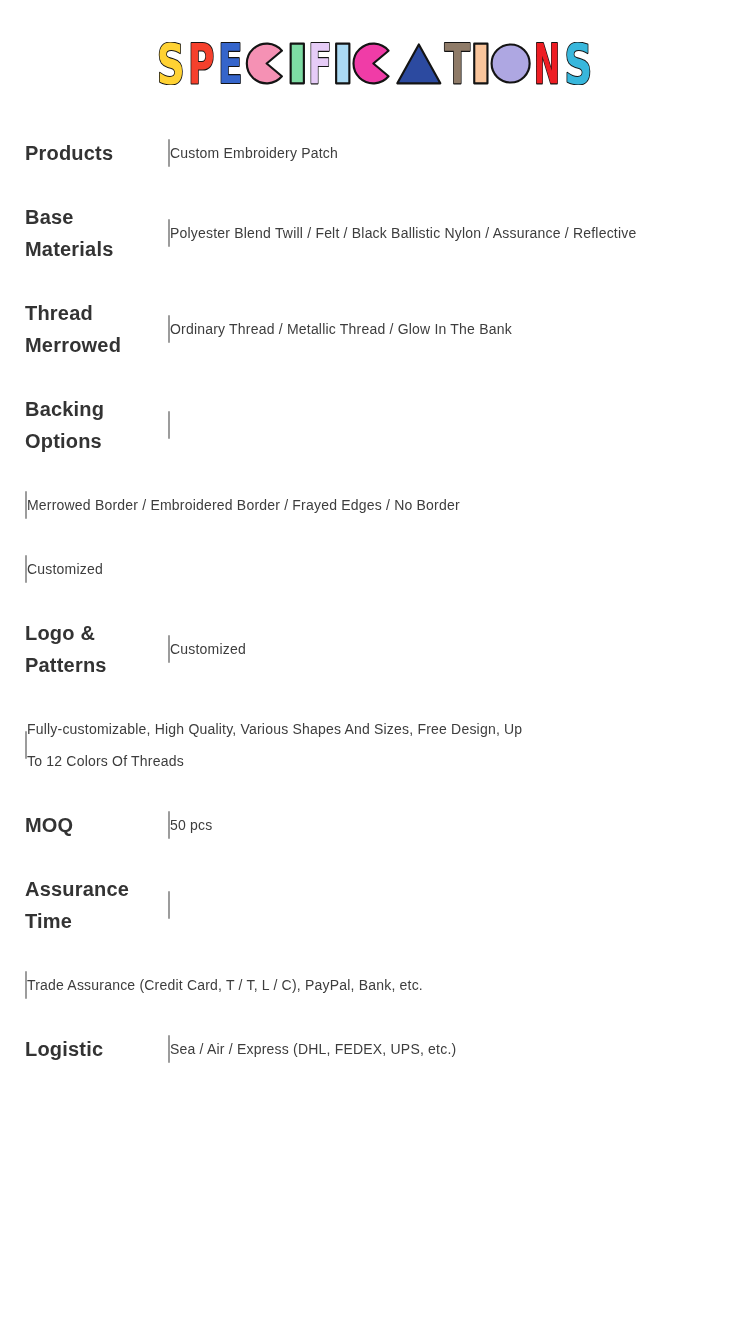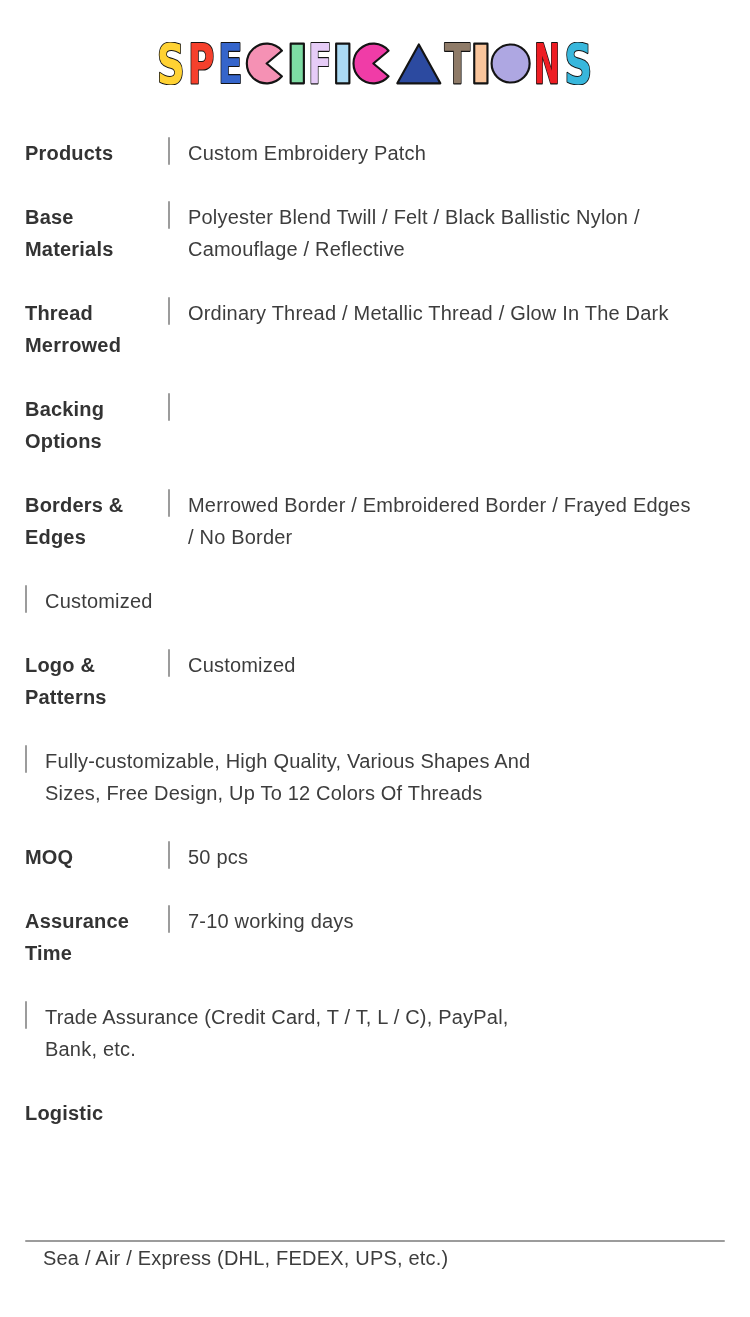--- a/index.html
+++ b/index.html
@@ -30,41 +30,41 @@
   }
   .ts {
     stroke: #141414;
     stroke-width: 2.6px;
     stroke-linejoin: round;
   }
 
   .spec-table { width: 100%; }
   .spec-row {
     display: flex;
+    align-items: center;
     margin-bottom: 32px;
   }
-  .spec-row:last-child { margin-bottom: 0; flex-direction: column; }
+  .spec-row:last-child { margin-bottom: 0; }
   .spec-label {
     flex: 0 0 143px;
     font-size: 20px;
     font-weight: 700;
     color: #333333;
     line-height: 32px;
     letter-spacing: 0.2px;
     white-space: pre-line;
   }
   .spec-divider {
     flex: 0 0 2px;
     height: 28px;
     background: #9c9c9c;
     border-radius: 1px;
   }
   .spec-value {
-    margin-left: 18px;
-    font-size: 20px;
+    font-size: 14px;
     font-weight: 400;
     color: #3d3d3d;
     line-height: 32px;
     letter-spacing: 0.2px;
     max-width: 505px;
   }
 </style>
 </head>
 <body>
 
@@ -94,40 +94,38 @@
     <div class="spec-row">
       <div class="spec-label">Products</div>
       <div class="spec-divider"></div>
       <div class="spec-value">Custom Embroidery Patch</div>
     </div>
 
     <div class="spec-row">
       <div class="spec-label">Base
 Materials</div>
       <div class="spec-divider"></div>
-      <div class="spec-value">Polyester Blend Twill / Felt / Black Ballistic Nylon / Camouflage / Reflective</div>
+      <div class="spec-value">Polyester Blend Twill / Felt / Black Ballistic Nylon / Assurance / Reflective</div>
     </div>
 
     <div class="spec-row">
       <div class="spec-label">Thread
 Merrowed</div>
       <div class="spec-divider"></div>
-      <div class="spec-value">Ordinary Thread / Metallic Thread / Glow In The Dark</div>
+      <div class="spec-value">Ordinary Thread / Metallic Thread / Glow In The Bank</div>
     </div>
 
     <div class="spec-row">
       <div class="spec-label">Backing
 Options</div>
       <div class="spec-divider"></div>
     </div>
 
 
     <div class="spec-row">
-      <div class="spec-label">Borders &amp;
-Edges</div>
       <div class="spec-divider"></div>
       <div class="spec-value">Merrowed Border / Embroidered Border / Frayed Edges / No Border</div>
     </div>
 
     <div class="spec-row">
       <div class="spec-divider"></div>
       <div class="spec-value">Customized</div>
     </div>
 
     <div class="spec-row">
@@ -145,21 +143,20 @@
     <div class="spec-row">
       <div class="spec-label">MOQ</div>
       <div class="spec-divider"></div>
       <div class="spec-value">50 pcs</div>
     </div>
 
     <div class="spec-row">
       <div class="spec-label">Assurance
 Time</div>
       <div class="spec-divider"></div>
-      <div class="spec-value">7-10 working days</div>
     </div>
 
     <div class="spec-row">
       <div class="spec-divider"></div>
       <div class="spec-value">Trade Assurance (Credit Card, T / T, L / C), PayPal, Bank, etc.</div>
     </div>
 
     <div class="spec-row">
       <div class="spec-label">Logistic</div>
       <div class="spec-divider"></div>

